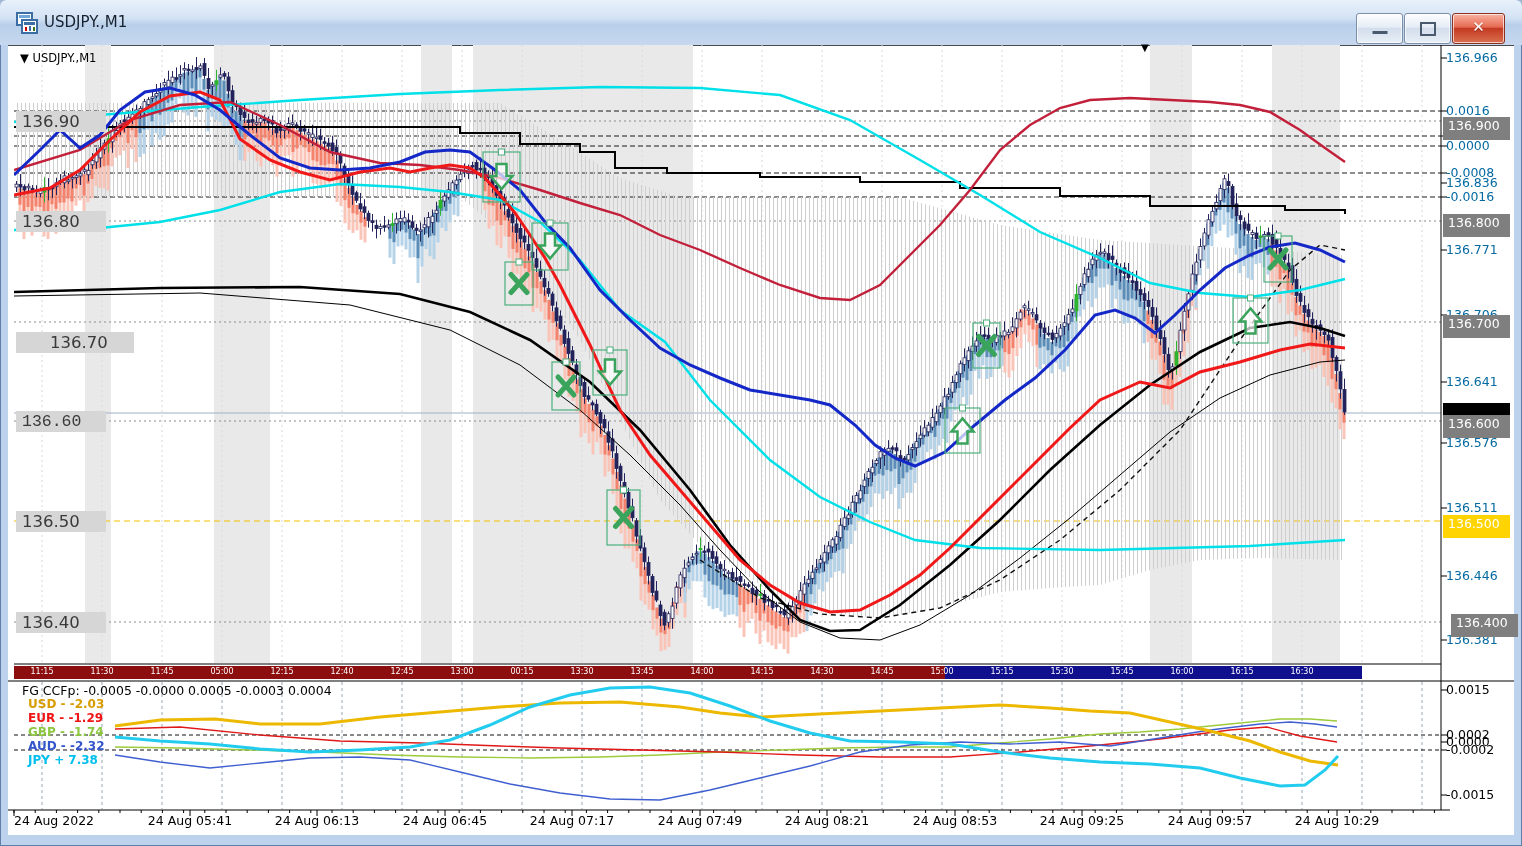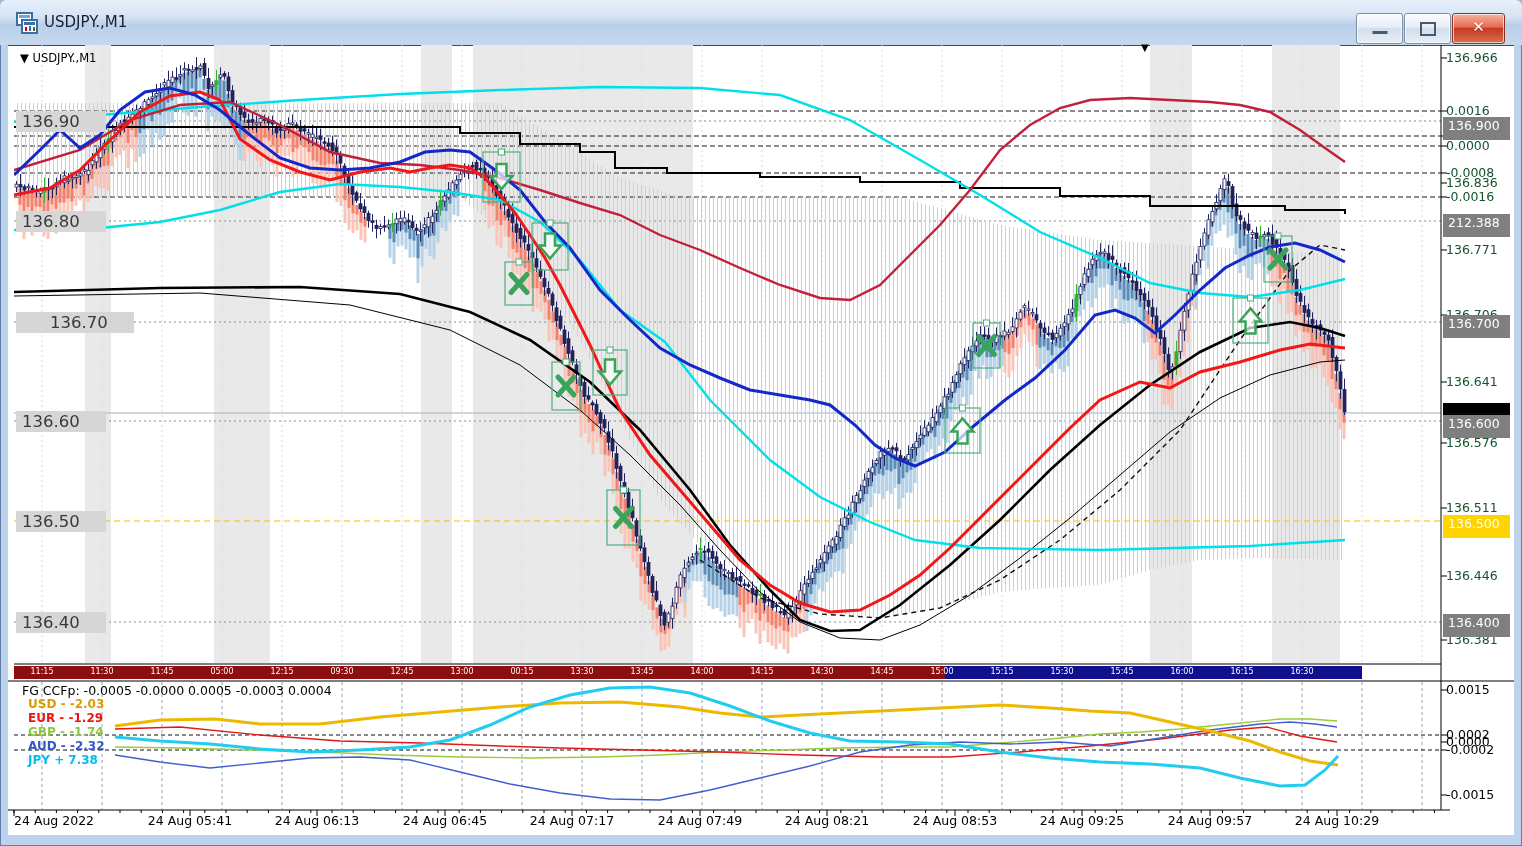--- a/index.html
+++ b/index.html
@@ -18,21 +18,21 @@
   .glyph-min{position:absolute;left:50%;top:17px;width:15px;height:3px;background:#4a5a6e;transform:translateX(-50%);}
   .glyph-max{position:absolute;left:50%;top:8px;width:12px;height:10px;border:2px solid #4a5a6e;transform:translateX(-50%);}
   .glyph-x{position:absolute;width:100%;text-align:center;top:4px;color:#fff;font-size:15px;font-weight:bold;text-shadow:0 1px 1px #00000055;}
   
   #client{position:absolute;left:8px;top:45px;width:1506px;height:789px;background:#ffffff;border-top:1px solid #4a4a4a;}
   #canvas-holder{position:absolute;left:0;top:0;width:1522px;height:846px;pointer-events:none;}
   .abslbl{position:absolute;white-space:nowrap;}
   #symbol-label{left:20px;top:51px;font-size:11.5px;color:#000;}
   #top-marker{left:1141px;top:42px;font-size:10px;color:#000;}
   .left-price{left:16px;width:84px;height:21px;background:#d6d6d6;color:#3a3a3a;font-size:16.5px;line-height:21px;padding-left:6px;}
-  .rlabel{left:1446px;font-size:12.5px;color:#14532d;}
+  .rlabel{left:1446px;font-size:12.5px;color:#0369a1;}
   .badge{left:1443px;width:62px;height:23px;font-size:12.5px;line-height:17px;color:#fff;padding-left:5px;}
   .badge.gray{background:#7f7f7f;} .badge.yellow{background:#FFD400;} .badge.black{background:#000;}
   .tbseg{position:absolute;top:0;height:13px;}
   .tblabel{position:absolute;top:1px;font-size:8px;color:#fff;transform:translateX(-50%);letter-spacing:0;}
   .bottomlbl{top:813px;font-size:12.5px;color:#000;transform:translateX(-50%);}
   .bottomlbl.first{transform:none;}
   #ind-header{left:22px;top:683px;font-size:12.5px;color:#000;}
   .legend-item{left:28px;font-size:12px;font-weight:bold;}
   .indlbl{left:1446px;font-size:12.5px;color:#000;}
 </style>
@@ -1636,54 +1636,54 @@
 
   <span id="symbol-label" class="abslbl">
     <span>▼ </span><span>USDJPY.,M1</span>
   </span>
   <span id="top-marker" class="abslbl">▼</span>
   <span id="ind-header" class="abslbl">FG CCFp: -0.0005 -0.0000 0.0005 -0.0003 0.0004</span>
 
   <div id="labels-layer">
       <div class="abslbl left-price" style="top: 111px;">136.90</div>
       <div class="abslbl left-price" style="top: 211px;">136.80</div>
-      <div class="abslbl left-price" style="top: 312px; padding-left: 34px;">136.70</div>
-      <div class="abslbl left-price" style="top: 411px;">136.60</div>
+      <div class="abslbl left-price" style="top: 332px; padding-left: 34px;">136.70</div>
+      <div class="abslbl left-price" style="top: 411px; font-family: Liberation Mono, monospace;">136.60</div>
       <div class="abslbl left-price" style="top: 511px;">136.50</div>
       <div class="abslbl left-price" style="top: 612px;">136.40</div>
       <div class="abslbl rlabel" style="top: 50px;">136.966</div>
       <div class="abslbl rlabel" style="top: 103px;">0.0016</div>
       <div class="abslbl rlabel" style="top: 128px;">0.0008</div>
       <div class="abslbl rlabel" style="top: 138px;">0.0000</div>
       <div class="abslbl rlabel" style="top: 165px;">-0.0008</div>
       <div class="abslbl rlabel" style="top: 175px;">136.836</div>
       <div class="abslbl rlabel" style="top: 189px;">-0.0016</div>
       <div class="abslbl rlabel" style="top: 242px;">136.771</div>
       <div class="abslbl rlabel" style="top: 307px;">136.706</div>
       <div class="abslbl rlabel" style="top: 374px;">136.641</div>
       <div class="abslbl rlabel" style="top: 435px;">136.576</div>
       <div class="abslbl rlabel" style="top: 500px;">136.511</div>
       <div class="abslbl rlabel" style="top: 568px;">136.446</div>
       <div class="abslbl rlabel" style="top: 632px;">136.381</div>
       <div class="abslbl badge gray" style="top: 117px;">136.900</div>
-      <div class="abslbl badge gray" style="top: 214px;">212.388</div>
+      <div class="abslbl badge gray" style="top: 214px;">136.800</div>
       <div class="abslbl badge gray" style="top: 315px;">136.700</div>
       <div class="abslbl badge black" style="top: 403px;"></div>
       <div class="abslbl badge gray" style="top: 415px;">136.600</div>
       <div class="abslbl badge yellow" style="top: 515px;">136.500</div>
-      <div class="abslbl badge gray" style="top: 614px;">136.400</div>
+      <div class="abslbl badge gray" style="top: 614px; margin-left: 8px;">136.400</div>
       <div class="abslbl " style="left: 14px; top: 666px; width: 1427px; height: 17px;">
         <div class="tbseg" style="left: 0px; width: 931px; background: rgb(140, 14, 14);"></div>
         <div class="tbseg" style="left: 931px; width: 417px; background: rgb(16, 16, 142);"></div>
         <span class="tblabel" style="left: 28px;">11:15</span>
         <span class="tblabel" style="left: 88px;">11:30</span>
         <span class="tblabel" style="left: 148px;">11:45</span>
         <span class="tblabel" style="left: 208px;">05:00</span>
         <span class="tblabel" style="left: 268px;">12:15</span>
-        <span class="tblabel" style="left: 328px;">09:30</span>
+        <span class="tblabel" style="left: 328px;">12:40</span>
         <span class="tblabel" style="left: 388px;">12:45</span>
         <span class="tblabel" style="left: 448px;">13:00</span>
         <span class="tblabel" style="left: 508px;">00:15</span>
         <span class="tblabel" style="left: 568px;">13:30</span>
         <span class="tblabel" style="left: 628px;">13:45</span>
         <span class="tblabel" style="left: 688px;">14:00</span>
         <span class="tblabel" style="left: 748px;">14:15</span>
         <span class="tblabel" style="left: 808px;">14:30</span>
         <span class="tblabel" style="left: 868px;">14:45</span>
         <span class="tblabel" style="left: 928px;">15:00</span>

